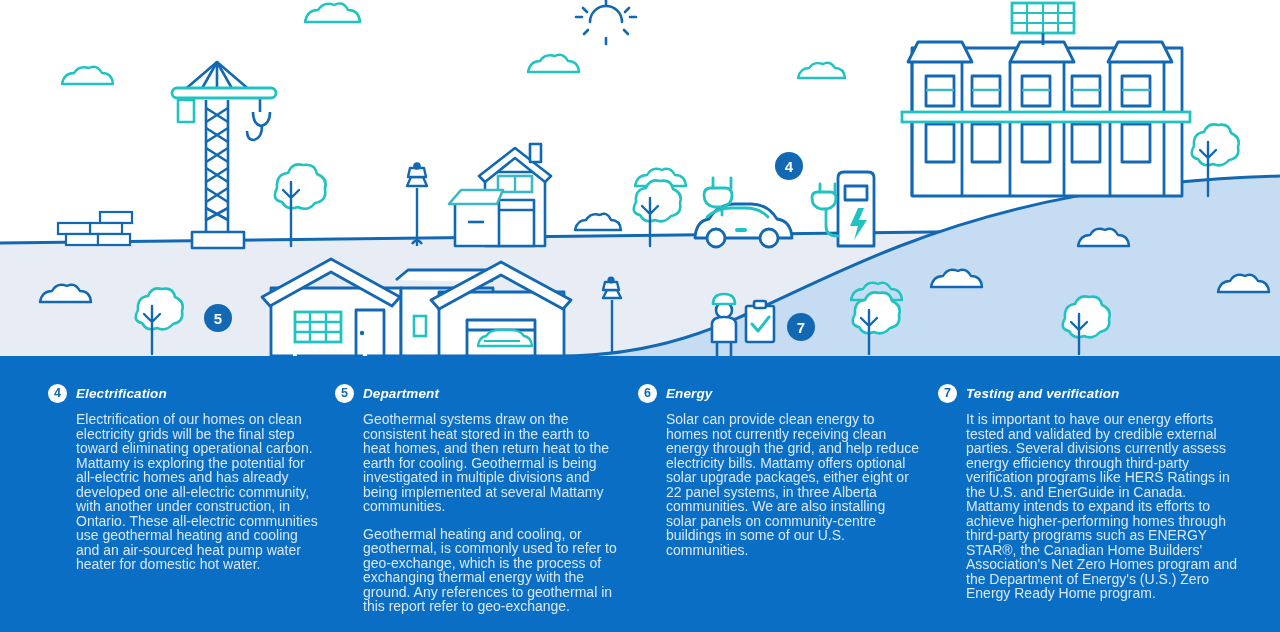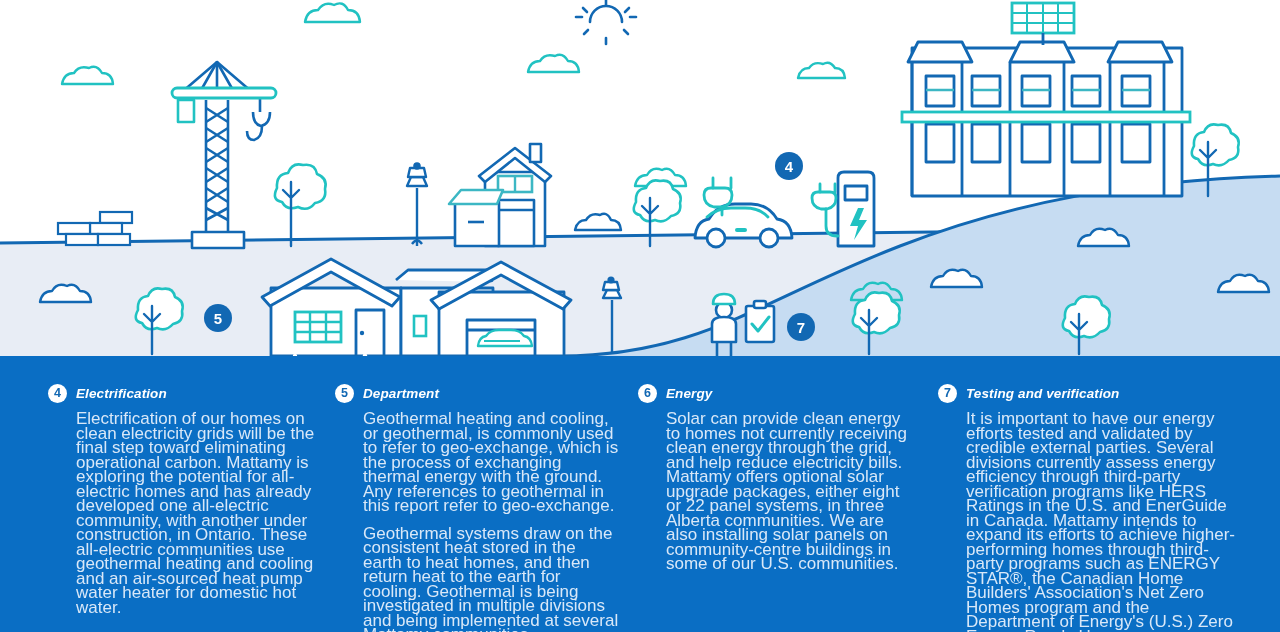--- a/index.html
+++ b/index.html
@@ -32,21 +32,21 @@
     background:#ffffff;color:#1268b3;
     font-size:12.5px;font-weight:bold;line-height:19px;text-align:center;
     font-family:"Liberation Sans", sans-serif;
   }
   .htitle{
     color:#ffffff;font-size:13.5px;font-weight:bold;letter-spacing:.1px;
     white-space:nowrap;
     font-style:italic;
   }
   .body p{
-    margin:0;color:#d9e8f8;font-size:17px;line-height:14.5px;
+    margin:0;color:#d9e8f8;font-size:14px;line-height:14.5px;
     padding-left:28px;padding-top:9px;
   }
   .body p + p{padding-top:13px;}
 </style>
 </head>
 <body>
 
 <div id="page">
 
   <div id="scene">
@@ -337,22 +337,22 @@
           <p>Electrification of our homes on clean electricity grids will be the final step toward eliminating operational carbon. Mattamy is exploring the potential for all-electric homes and has already developed one all-electric community, with another under construction, in Ontario. These all-electric communities use geothermal heating and cooling and an air-sourced heat pump water heater for domestic hot water.</p>
         </div>
       </div>
 
       <div class="col c2">
         <div class="head">
           <span class="badge">5</span>
           <span class="htitle">Department</span>
         </div>
         <div class="body">
+          <p>Geothermal systems draw on the consistent heat stored in the earth to heat homes, and then return heat to the earth for cooling. Geothermal is being investigated in multiple divisions and being implemented at several Mattamy communities.</p>
           <p>Geothermal heating and cooling, or geothermal, is commonly used to refer to geo-exchange, which is the process of exchanging thermal energy with the ground. Any references to geothermal in this report refer to geo-exchange.</p>
-          <p>Geothermal systems draw on the consistent heat stored in the earth to heat homes, and then return heat to the earth for cooling. Geothermal is being investigated in multiple divisions and being implemented at several Mattamy communities.</p>
         </div>
       </div>
 
       <div class="col c3">
         <div class="head">
           <span class="badge">6</span>
           <span class="htitle">Energy</span>
         </div>
         <div class="body">
           <p>Solar can provide clean energy to homes not currently receiving clean energy through the grid, and help reduce electricity bills. Mattamy offers optional solar upgrade packages, either eight or 22 panel systems, in three Alberta communities. We are also installing solar panels on community-centre buildings in some of our U.S. communities.</p>

